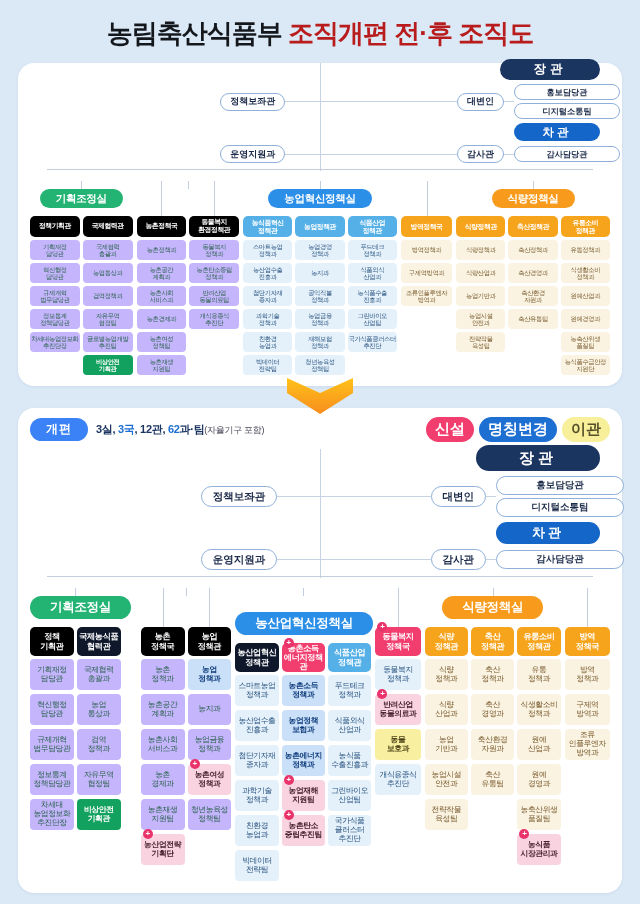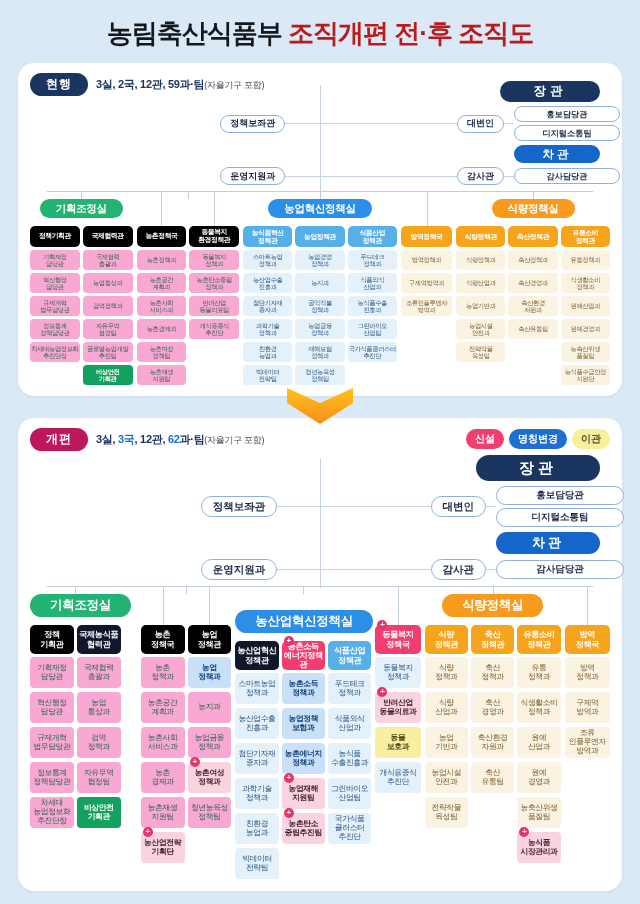--- a/index.html
+++ b/index.html
@@ -20,21 +20,21 @@
   }
   .panel-head{display:flex;align-items:center;height:22px;position:relative;z-index:3;}
   .badge{
     color:#fff;font-weight:700;border-radius:999px;padding:3px 16px;font-size:12px;
     letter-spacing:1px;margin-right:8px;
   }
   .summary{font-weight:700;color:#1b3561;font-size:11px;letter-spacing:-0.3px;}
   .summary .accent{color:#1d6fd2;}
   .summary .suffix{font-weight:400;font-size:9px;color:#445;}
   .legend{margin-left:auto;display:flex;gap:5px;}
-  .lgd{font-size:10px;font-weight:700;border-radius:999px;padding:3px 9px;}
+  .lgd{font-size:15px;font-weight:700;border-radius:999px;padding:3px 9px;}
   .lgd.new{background:#f23e6e;color:#fff;}
   .lgd.renamed{background:#1d6fd2;color:#fff;}
   .lgd.transferred{background:#f7ef9a;color:#55502a;}
 
   
   .exec{position:relative;margin-top:-16px;}
   .exec .vline{position:absolute;left:50%;top:4px;bottom:-8px;width:1px;background:#c5d2e2;}
   .erow{display:flex;align-items:center;padding:0 10px;position:relative;margin:4px 0;}
   .erow.center{justify-content:flex-end;}
   .minister{
@@ -52,21 +52,21 @@
   }
   .conn{height:1px;background:#c5d2e2;}
   .conn.flex{flex:1 1 0;}
   .conn.fix{width:10px;flex:0 0 10px;}
   .sp{flex:1 1 0;}
   .sp.l{flex:1.05 1 0;}
   .stack{display:flex;flex-direction:column;gap:3px;}
   .stack .pill{width:100%;}
 
   
-  .org{position:relative;padding-top:8px;display:flex;gap:4px;margin-top:6px;}
+  .org{position:relative;padding-top:20px;display:flex;gap:4px;margin-top:6px;}
   .org-line{position:absolute;top:0;left:3%;right:3%;height:1px;background:#c3cedd;}
   .group{position:relative;min-width:0;}
   .group::before{content:"";position:absolute;top:-8px;left:50%;width:1px;height:8px;background:#c3cedd;}
   .ribbon{
     color:#fff;font-weight:800;border-radius:999px;display:flex;align-items:center;justify-content:center;
     margin:0 auto 8px;width:max-content;letter-spacing:-0.3px;position:relative;z-index:2;
   }
   .cols{display:flex;gap:3px;}
   .col{flex:1 1 0;min-width:0;position:relative;}
   .no-ribbon .col::before{content:"";position:absolute;left:50%;width:1px;background:#c3cedd;}
@@ -78,21 +78,21 @@
   .box{
     border-radius:4px;display:flex;align-items:center;justify-content:center;text-align:center;
     white-space:pre-line;line-height:1.15;position:relative;padding:2px 1px;margin-bottom:3px;
     word-break:break-all;letter-spacing:-0.4px;
   }
   .hd-green{background:#000000;font-family:Liberation Mono, monospace;}
   .hd-blue{background:#56b0e8;}
   .hd-orange{background:#f7a41d;}
   .hd-renamed{background:#0f172a;}
   .hd-new{background:#f23e6e;}
-  .it-green{background:#f9a8d4;color:#2a6149;}
+  .it-green{background:#c4b5fd;color:#2a6149;}
   .it-blue{background:#e4f1fb;color:#27517d;}
   .it-orange{background:#faf3e2;color:#77592a;}
   .it-renamed{background:#c9e0f8;color:#113d7d;font-weight:700;}
   .it-new{background:#fad3e0;color:#46242f;font-weight:700;}
   .it-transferred{background:#f8f0a0;color:#4d4419;font-weight:700;}
   .it-special{background:#13a15f;color:#fff;font-weight:700;}
   .plus{
     position:absolute;top:-5px;left:2px;width:10px;height:10px;border-radius:50%;
     background:#e8336b;color:#fff;font-size:8px;line-height:10px;font-weight:700;text-align:center;z-index:3;
   }
@@ -129,24 +129,20 @@
     background:linear-gradient(180deg,#ffc21a,#f78d1d);
     clip-path:polygon(0 0,50% 42%,100% 0,100% 42%,50% 100%,0 42%);
   }
 </style>
 </head>
 <body>
 
 <div class="page">
   <h1 class="title"><span>농림축산식품부</span> <span class="accent">조직개편 전·후 조직도</span></h1>
   <section class="panel size-compact">
-      <div class="panel-head">
-        <span class="badge" style="background: rgb(27, 53, 97);">현행</span>
-        <span class="summary"><span>3실, 2국, 12관, 59과·팀</span><span class="suffix">(자율기구 포함)</span></span>
-      </div>
       <div class="exec">
         <div class="vline"></div>
         <div class="erow center">
           <div class="minister">장관</div>
         </div>
         <div class="erow">
           <span class="sp l"></span>
           <div class="pill">정책보좌관</div>
           <div class="conn flex"></div>
           <div class="pill">대변인</div>
@@ -326,21 +322,21 @@
               <div class="box it-orange"><span>농식품수급안정
 지원단</span></div>
             </div>
           </div>
         </div>
       </div>
     </section>
   <div class="arrow"></div>
   <section class="panel size-regular">
       <div class="panel-head">
-        <span class="badge" style="background: #be185d;">개편</span>
+        <span class="badge" style="background: #3b82f6;">개편</span>
         <span class="summary"><span>3실, </span><span class="accent">3국</span><span>, 12관, </span><span class="accent">62</span><span>과·팀</span><span class="suffix">(자율기구 포함)</span></span>
         <div class="legend">
           <span class="lgd new">신설</span>
           <span class="lgd renamed">명칭변경</span>
           <span class="lgd transferred">이관</span>
         </div>
       </div>
       <div class="exec">
         <div class="vline"></div>
         <div class="erow center">

